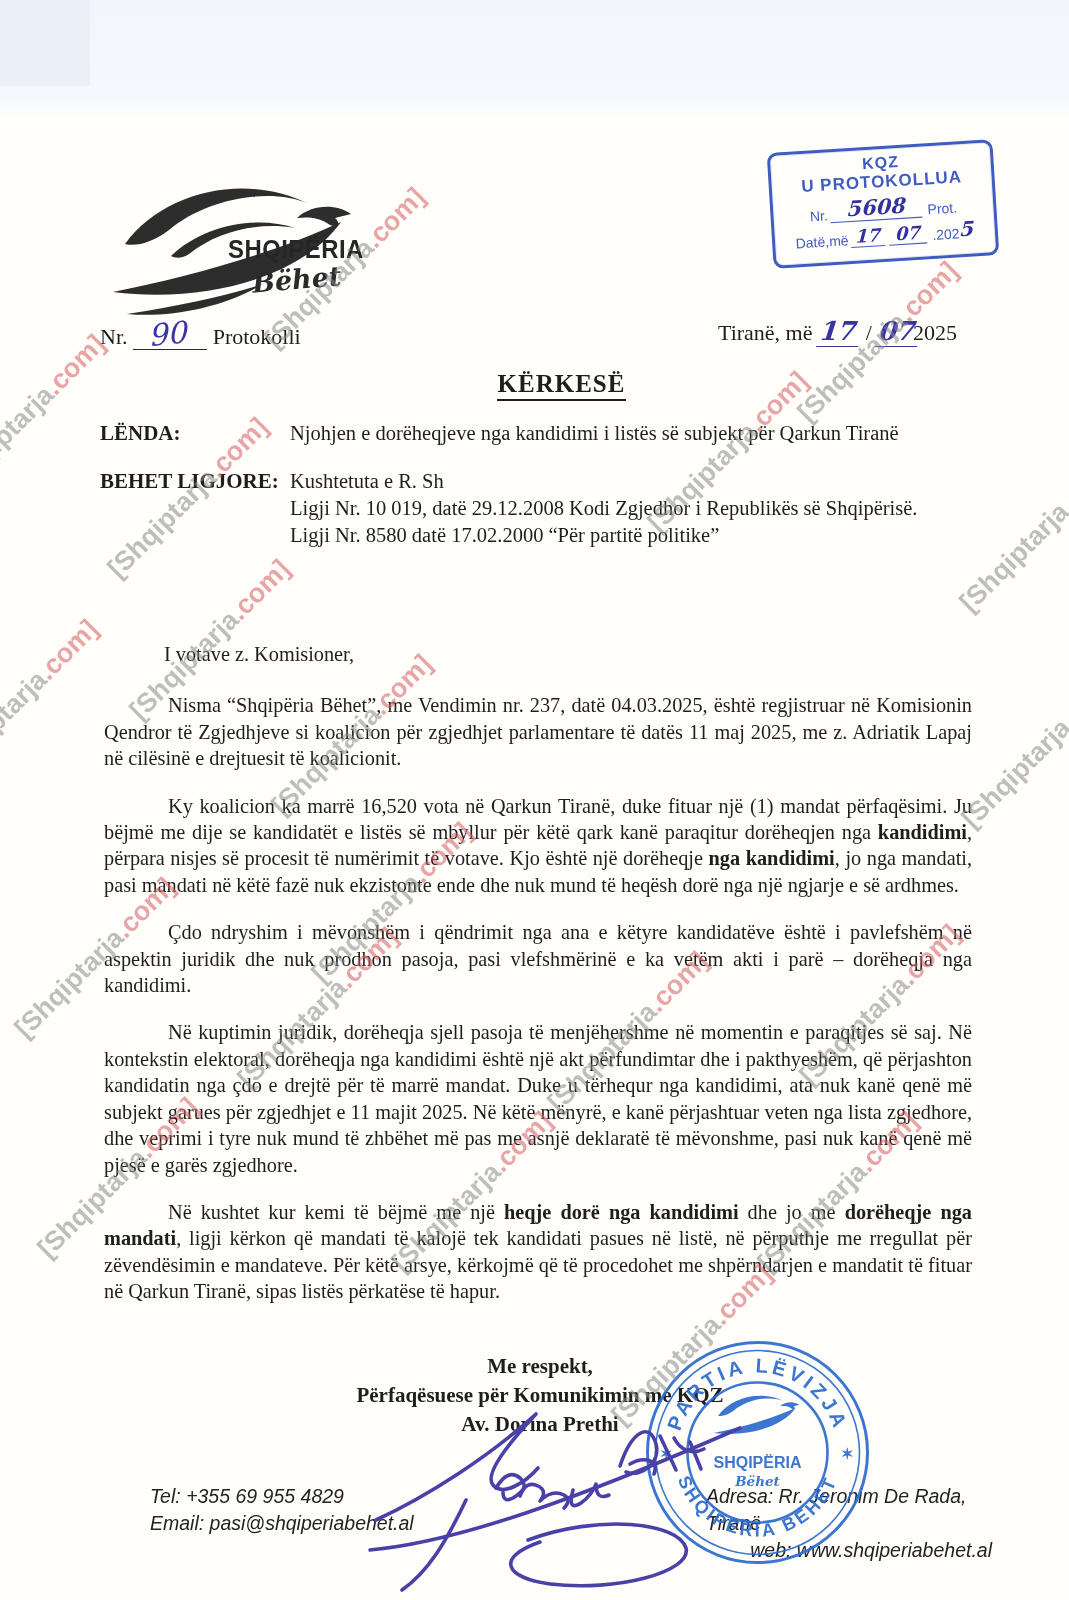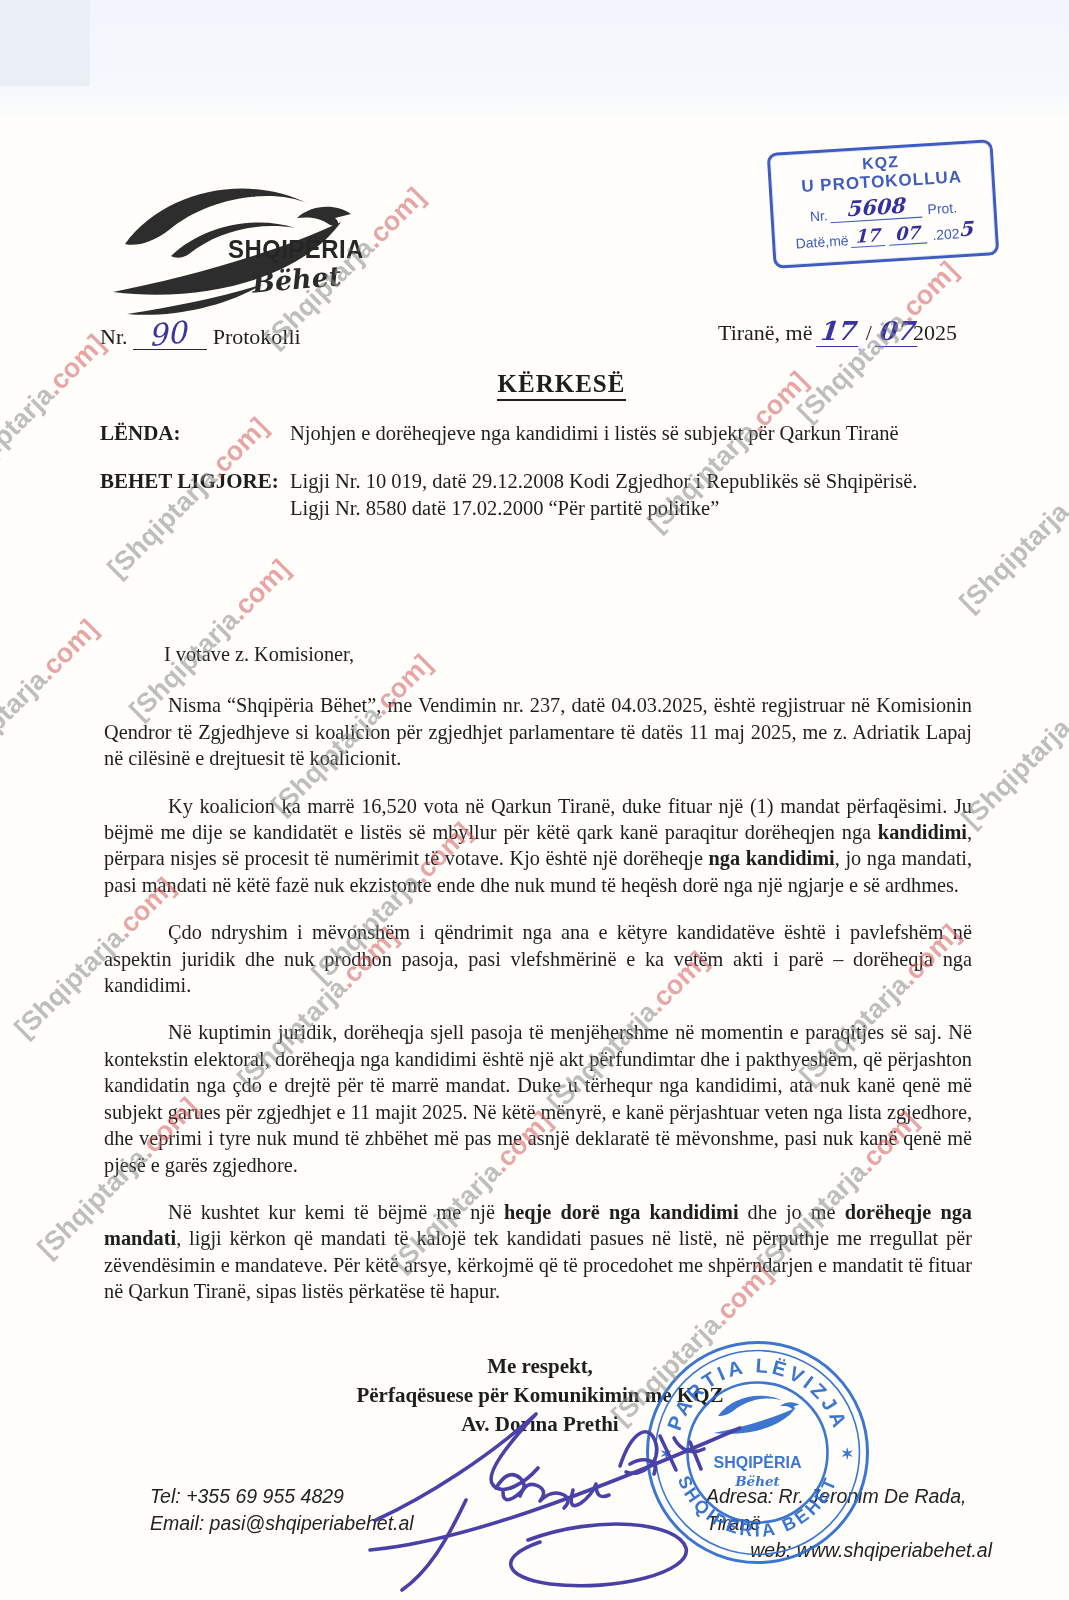--- a/index.html
+++ b/index.html
@@ -139,20 +139,21 @@
   </div>
 
   <div id="meta">
     <div class="mrow">
       <div class="mlabel">LËNDA:</div>
       <div class="mval">Njohjen e dorëheqjeve nga kandidimi i listës së subjekt për Qarkun Tiranë</div>
     </div>
     <div class="mrow gap2">
       <div class="mlabel">BEHET LIGJORE:</div>
       <div class="mval">
+        <div>Kushtetuta e R. Sh</div>
         <div>Ligji Nr. 10 019, datë 29.12.2008 Kodi Zgjedhor i Republikës së Shqipërisë.</div>
         <div>Ligji Nr. 8580  datë 17.02.2000 “Për partitë politike”</div>
       </div>
     </div>
   </div>
 
   <div id="body-block">
     <p class="salut">I votave z. Komisioner,</p>
     <p class="para"><span>Nisma “Shqipëria Bëhet”, me Vendimin nr. 237, datë 04.03.2025, është regjistruar në Komisionin Qendror të Zgjedhjeve si koalicion për zgjedhjet parlamentare të datës 11 maj 2025, me z. Adriatik Lapaj në cilësinë e drejtuesit të koalicionit.</span></p>
     <p class="para"><span>Ky koalicion ka marrë 16,520 vota në Qarkun Tiranë, duke fituar një (1) mandat përfaqësimi. Ju bëjmë me dije se kandidatët e listës së mbyllur për këtë qark kanë paraqitur dorëheqjen nga </span><b>kandidimi</b><span>, përpara nisjes së procesit të numërimit të votave. Kjo është një dorëheqje </span><b>nga kandidimi</b><span>, jo nga mandati, pasi mandati në këtë fazë nuk ekzistonte ende dhe nuk mund të heqësh dorë nga një ngjarje e së ardhmes.</span></p>

